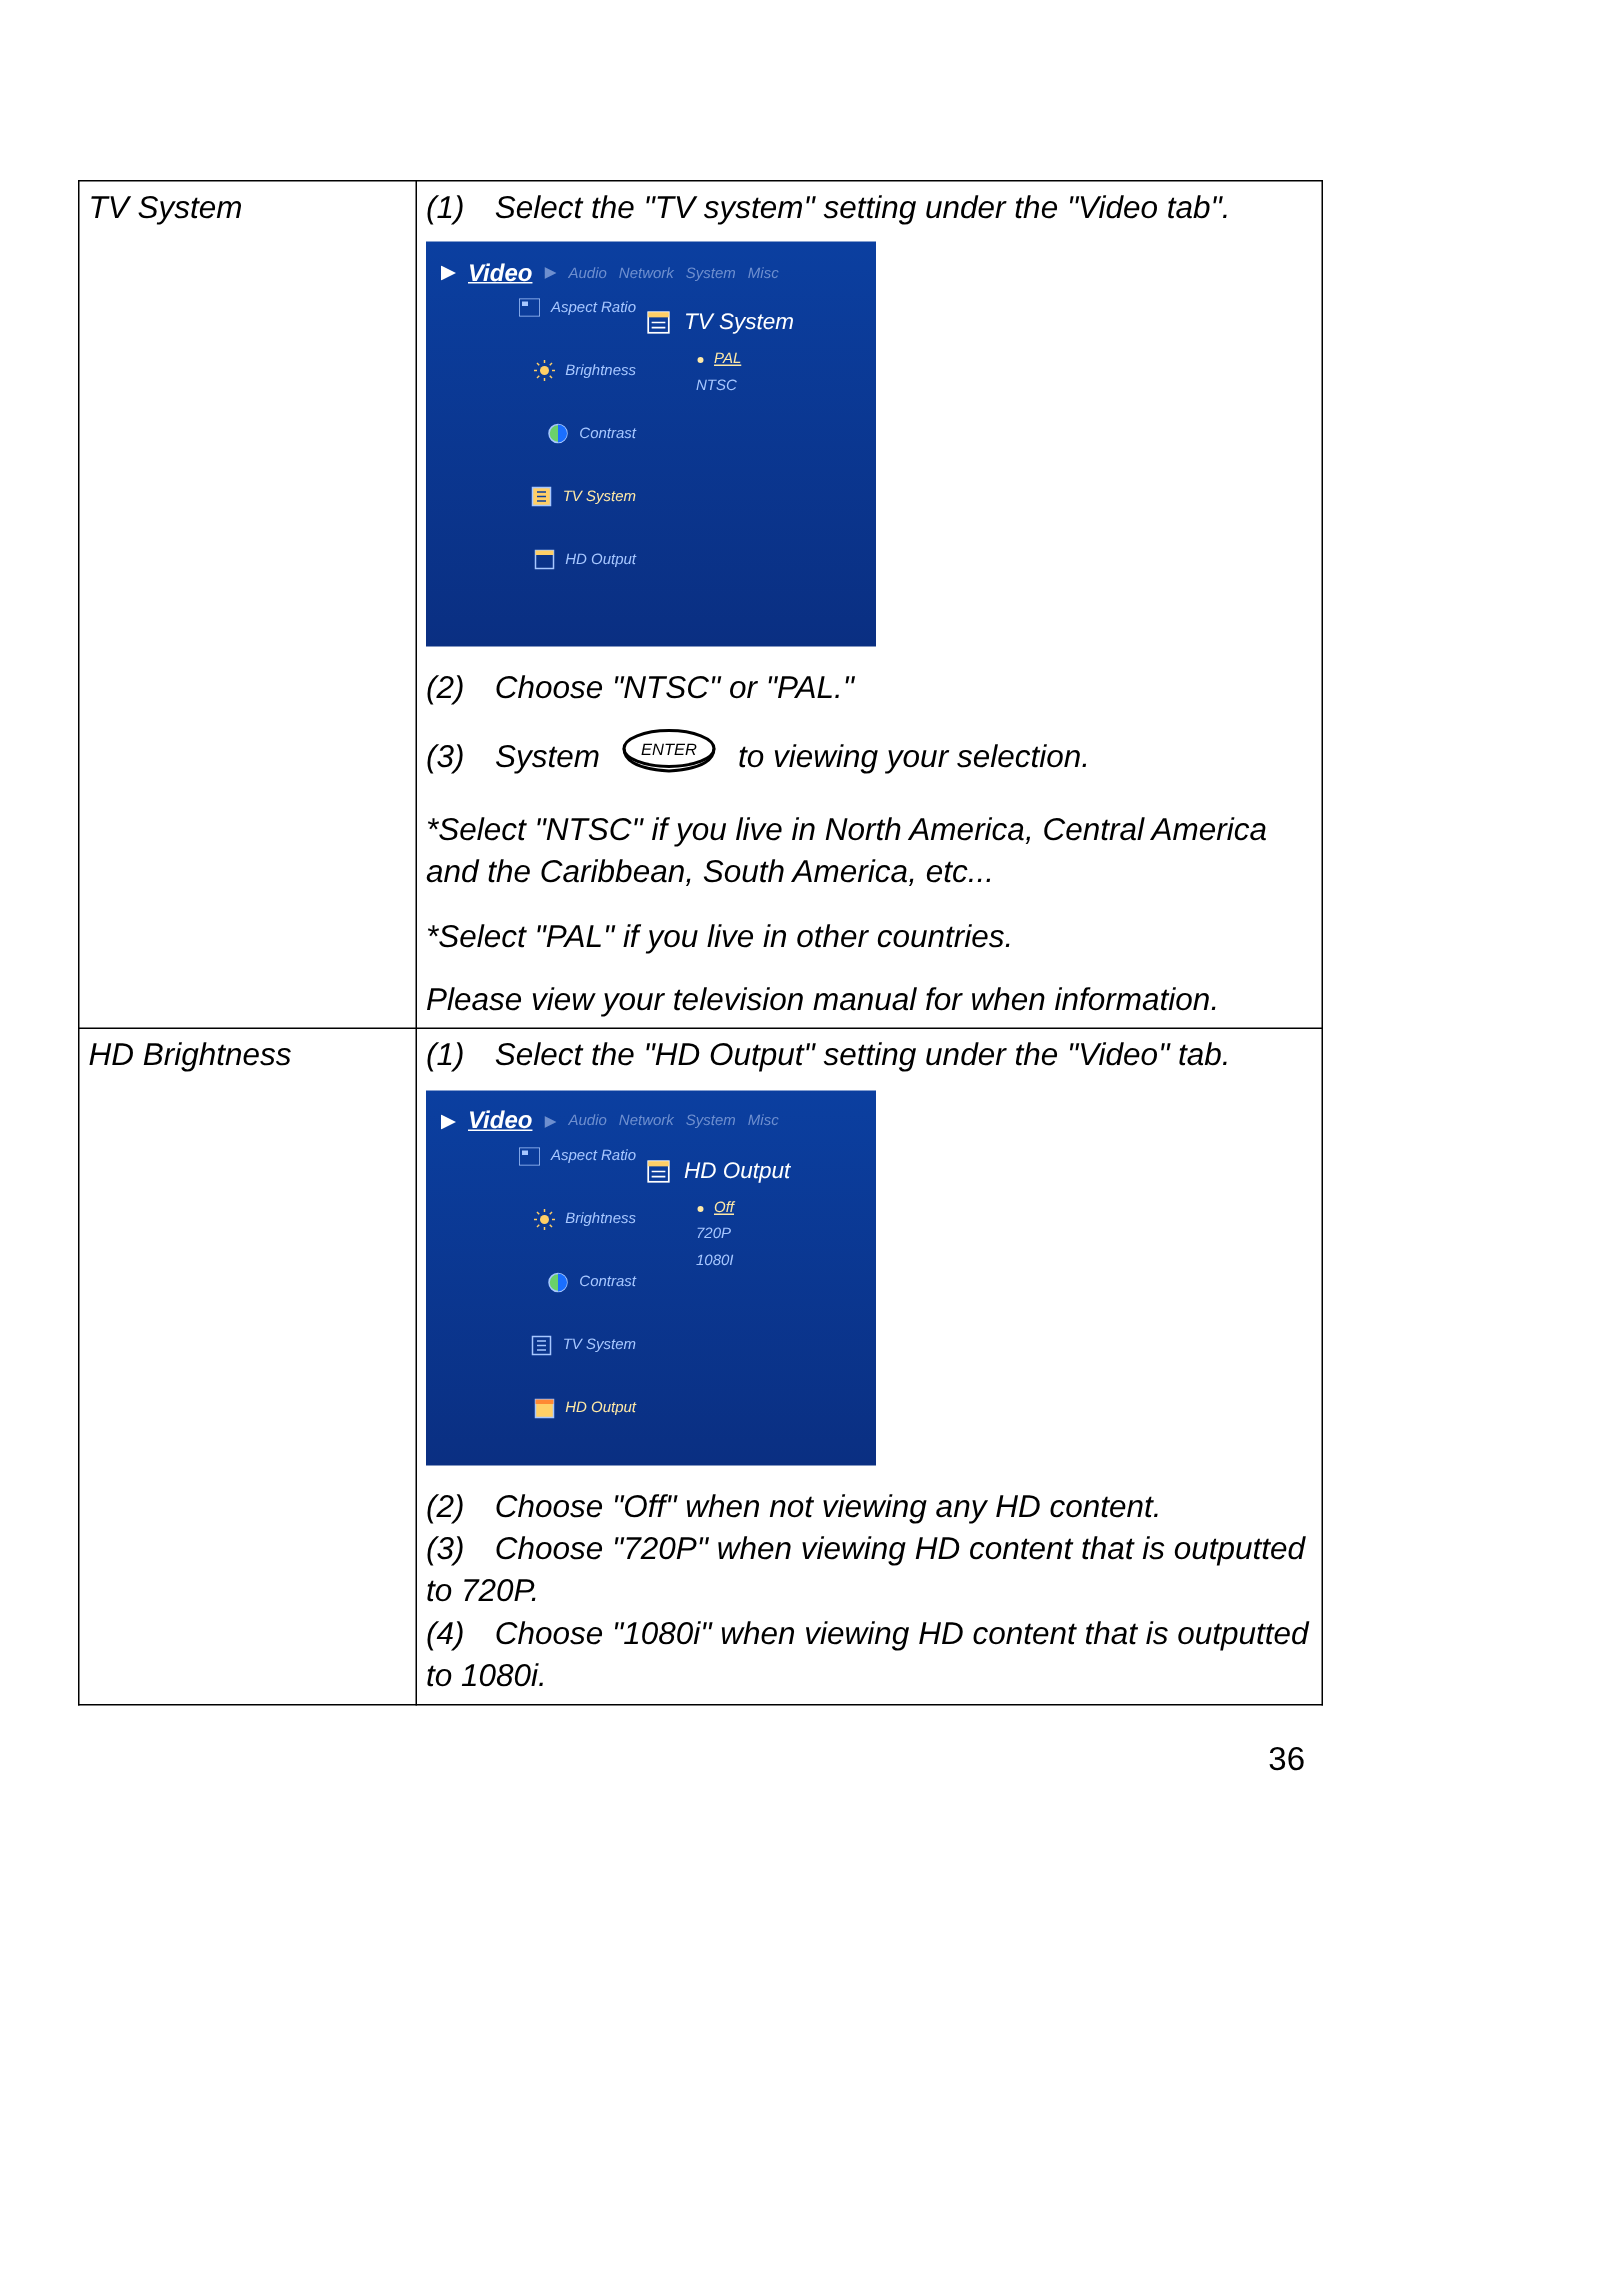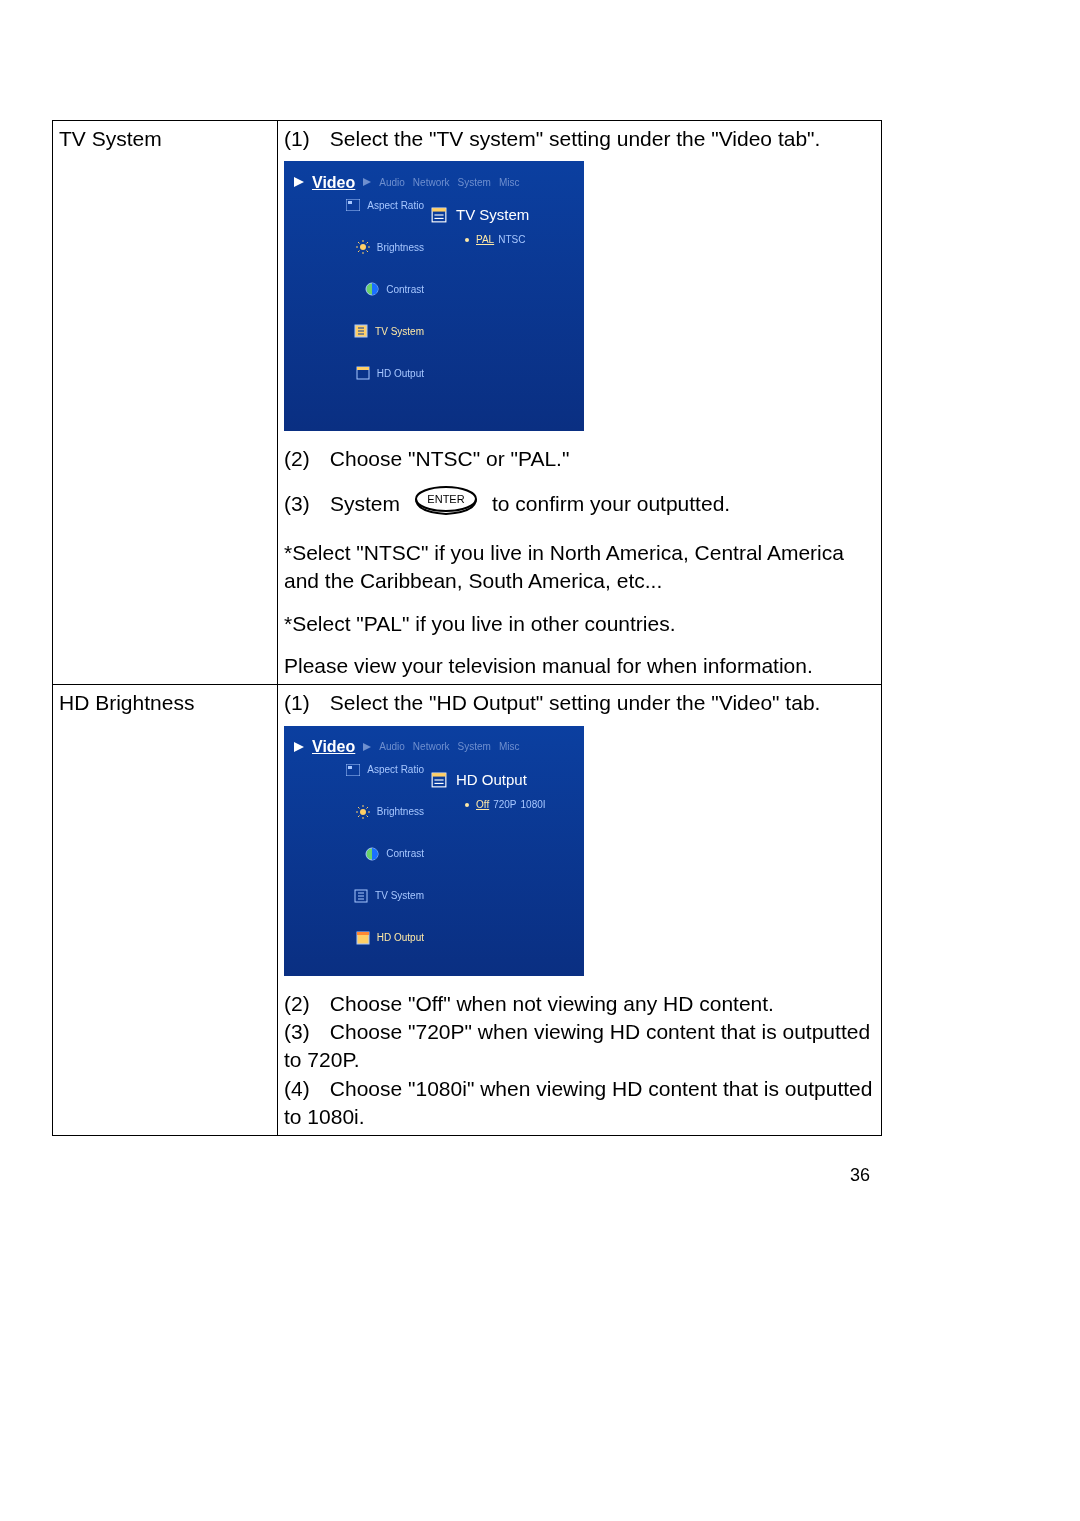--- a/index.html
+++ b/index.html
@@ -14,20 +14,21 @@
     height: 1521px;
     position: relative;
     box-sizing: border-box;
     padding: 120px 40px 40px 40px;
   }
   table.manual {
     border-collapse: collapse;
     width: 830px;
     margin-left: 12px;
     table-layout: fixed;
+    font-style: italic;
   }
   table.manual td {
     border: 1px solid #000;
     vertical-align: top;
     padding: 4px 6px;
     font-size: 21px;
     line-height: 1.35;
   }
   table.manual td.label {
     width: 212px;
@@ -100,35 +101,35 @@
     color: #ffffff;
     font-size: 15px;
   }
   .paneltitle .ic {
     width: 18px; height: 18px;
     display:flex;align-items:center;justify-content:center;
   }
   .options {
     position: absolute;
     top: 72px; left: 180px;
-    display: flex; gap: 4px;
+    display: flex; flex-direction: column; gap: 4px;
     font-size: 10px;
   }
   .options .opt { color:#a7c7ff; display:flex; align-items:center; gap:6px;}
   .options .opt.sel { color:#ffe9a6; text-decoration: underline;}
   .enter-btn {
     display: inline-block;
     vertical-align: middle;
     margin: 0 4px;
   }
   .page-number {
     position: absolute;
     right: 210px;
     bottom: 335px;
-    font-size: 18px;
+    font-size: 22px;
   }
   .note { display:block; margin-top: 14px; }
 </style>
 </head>
 <body>
 
 <div class="page">
 
   <table class="manual">
     <colgroup>
@@ -252,21 +253,21 @@
           <span class="num-line" style="margin-top:10px;display:flex;align-items:center;flex-wrap:wrap;gap:6px;">
             <span class="n">(3)</span>
             <span>System</span>
             <span class="enter-btn">
               <svg width="72" height="34" viewBox="0 0 72 34">
                 <ellipse cx="36" cy="15" rx="30" ry="12" fill="#ffffff" stroke="#000" stroke-width="2"></ellipse>
                 <path d="M6 15 Q6 28 36 30 Q66 28 66 15" fill="none" stroke="#000" stroke-width="2"></path>
                 <text x="36" y="19" text-anchor="middle" font-size="11" font-family="Arial">ENTER</text>
               </svg>
             </span>
-            <span>to confirm your outputted.</span>
+            <span>to viewing your selection.</span>
           </span>
 
           <span class="note">*Select "NTSC" if you live in North America, Central America and the Caribbean, South America, etc...</span>
           <span class="note">*Select "PAL" if you live in other countries.</span>
           <span class="note">Please view your television manual for when information.</span>
         </td>
       </tr>
 
       <tr>
         <td class="label">

